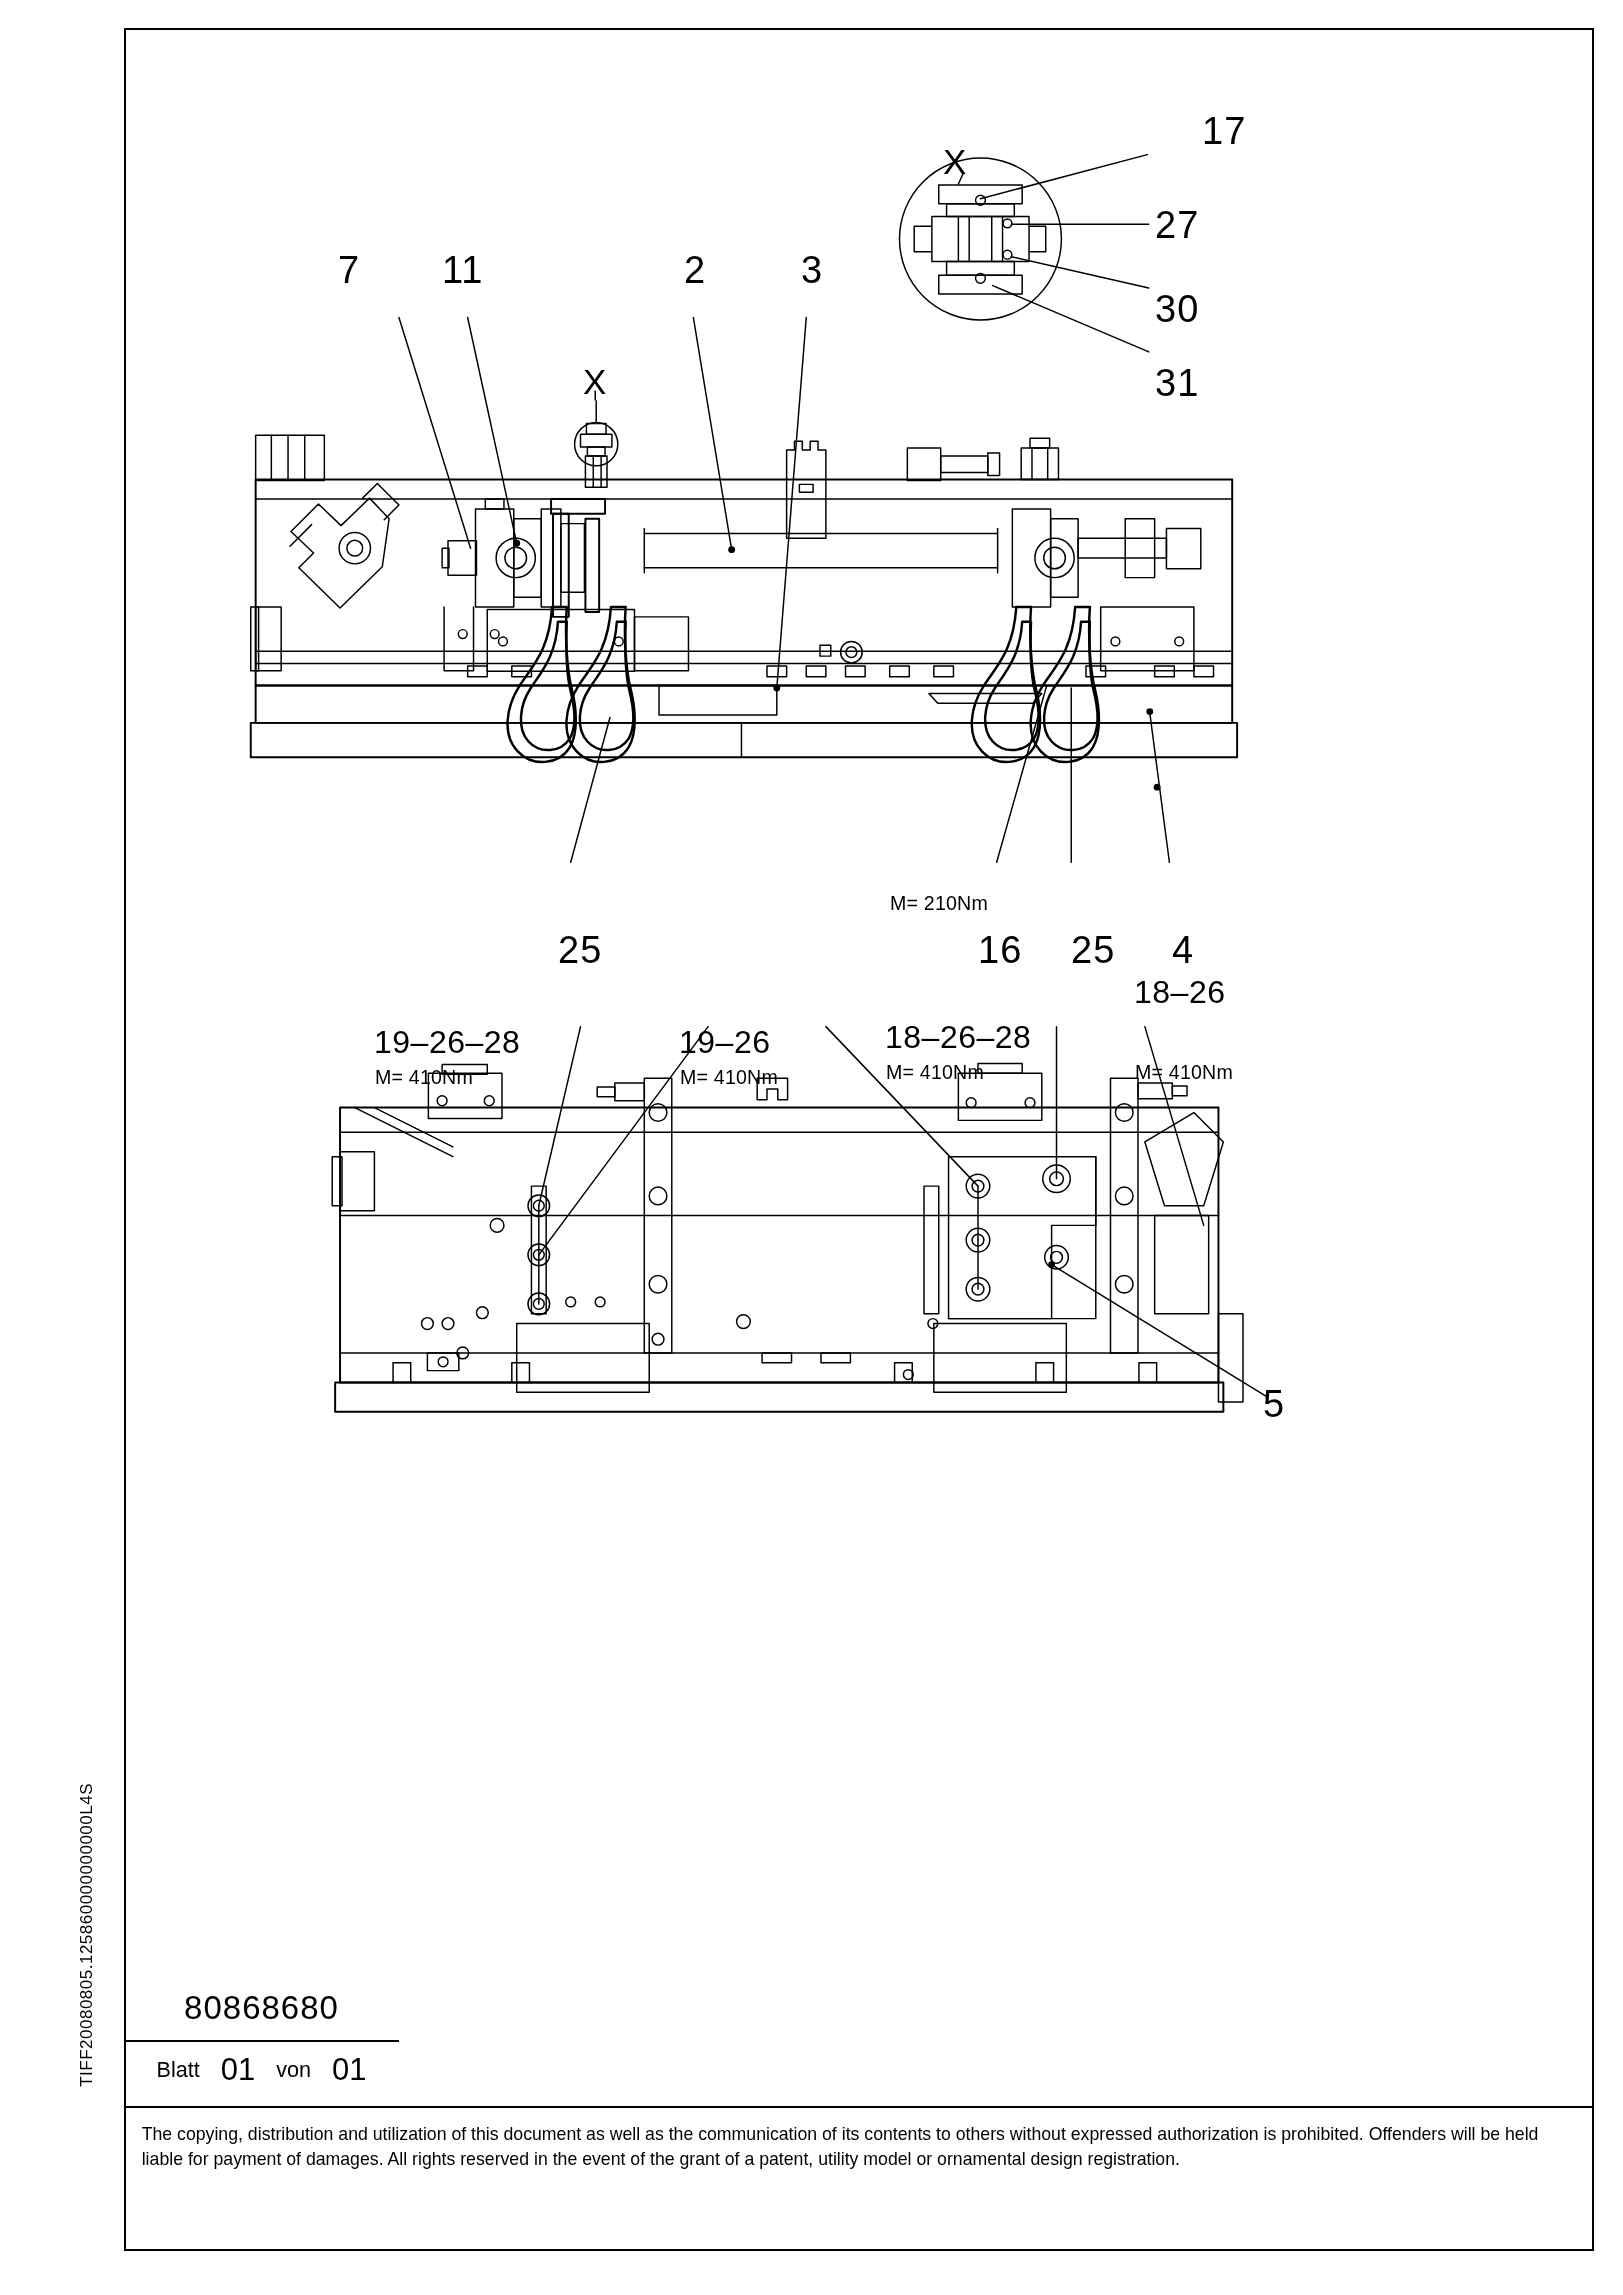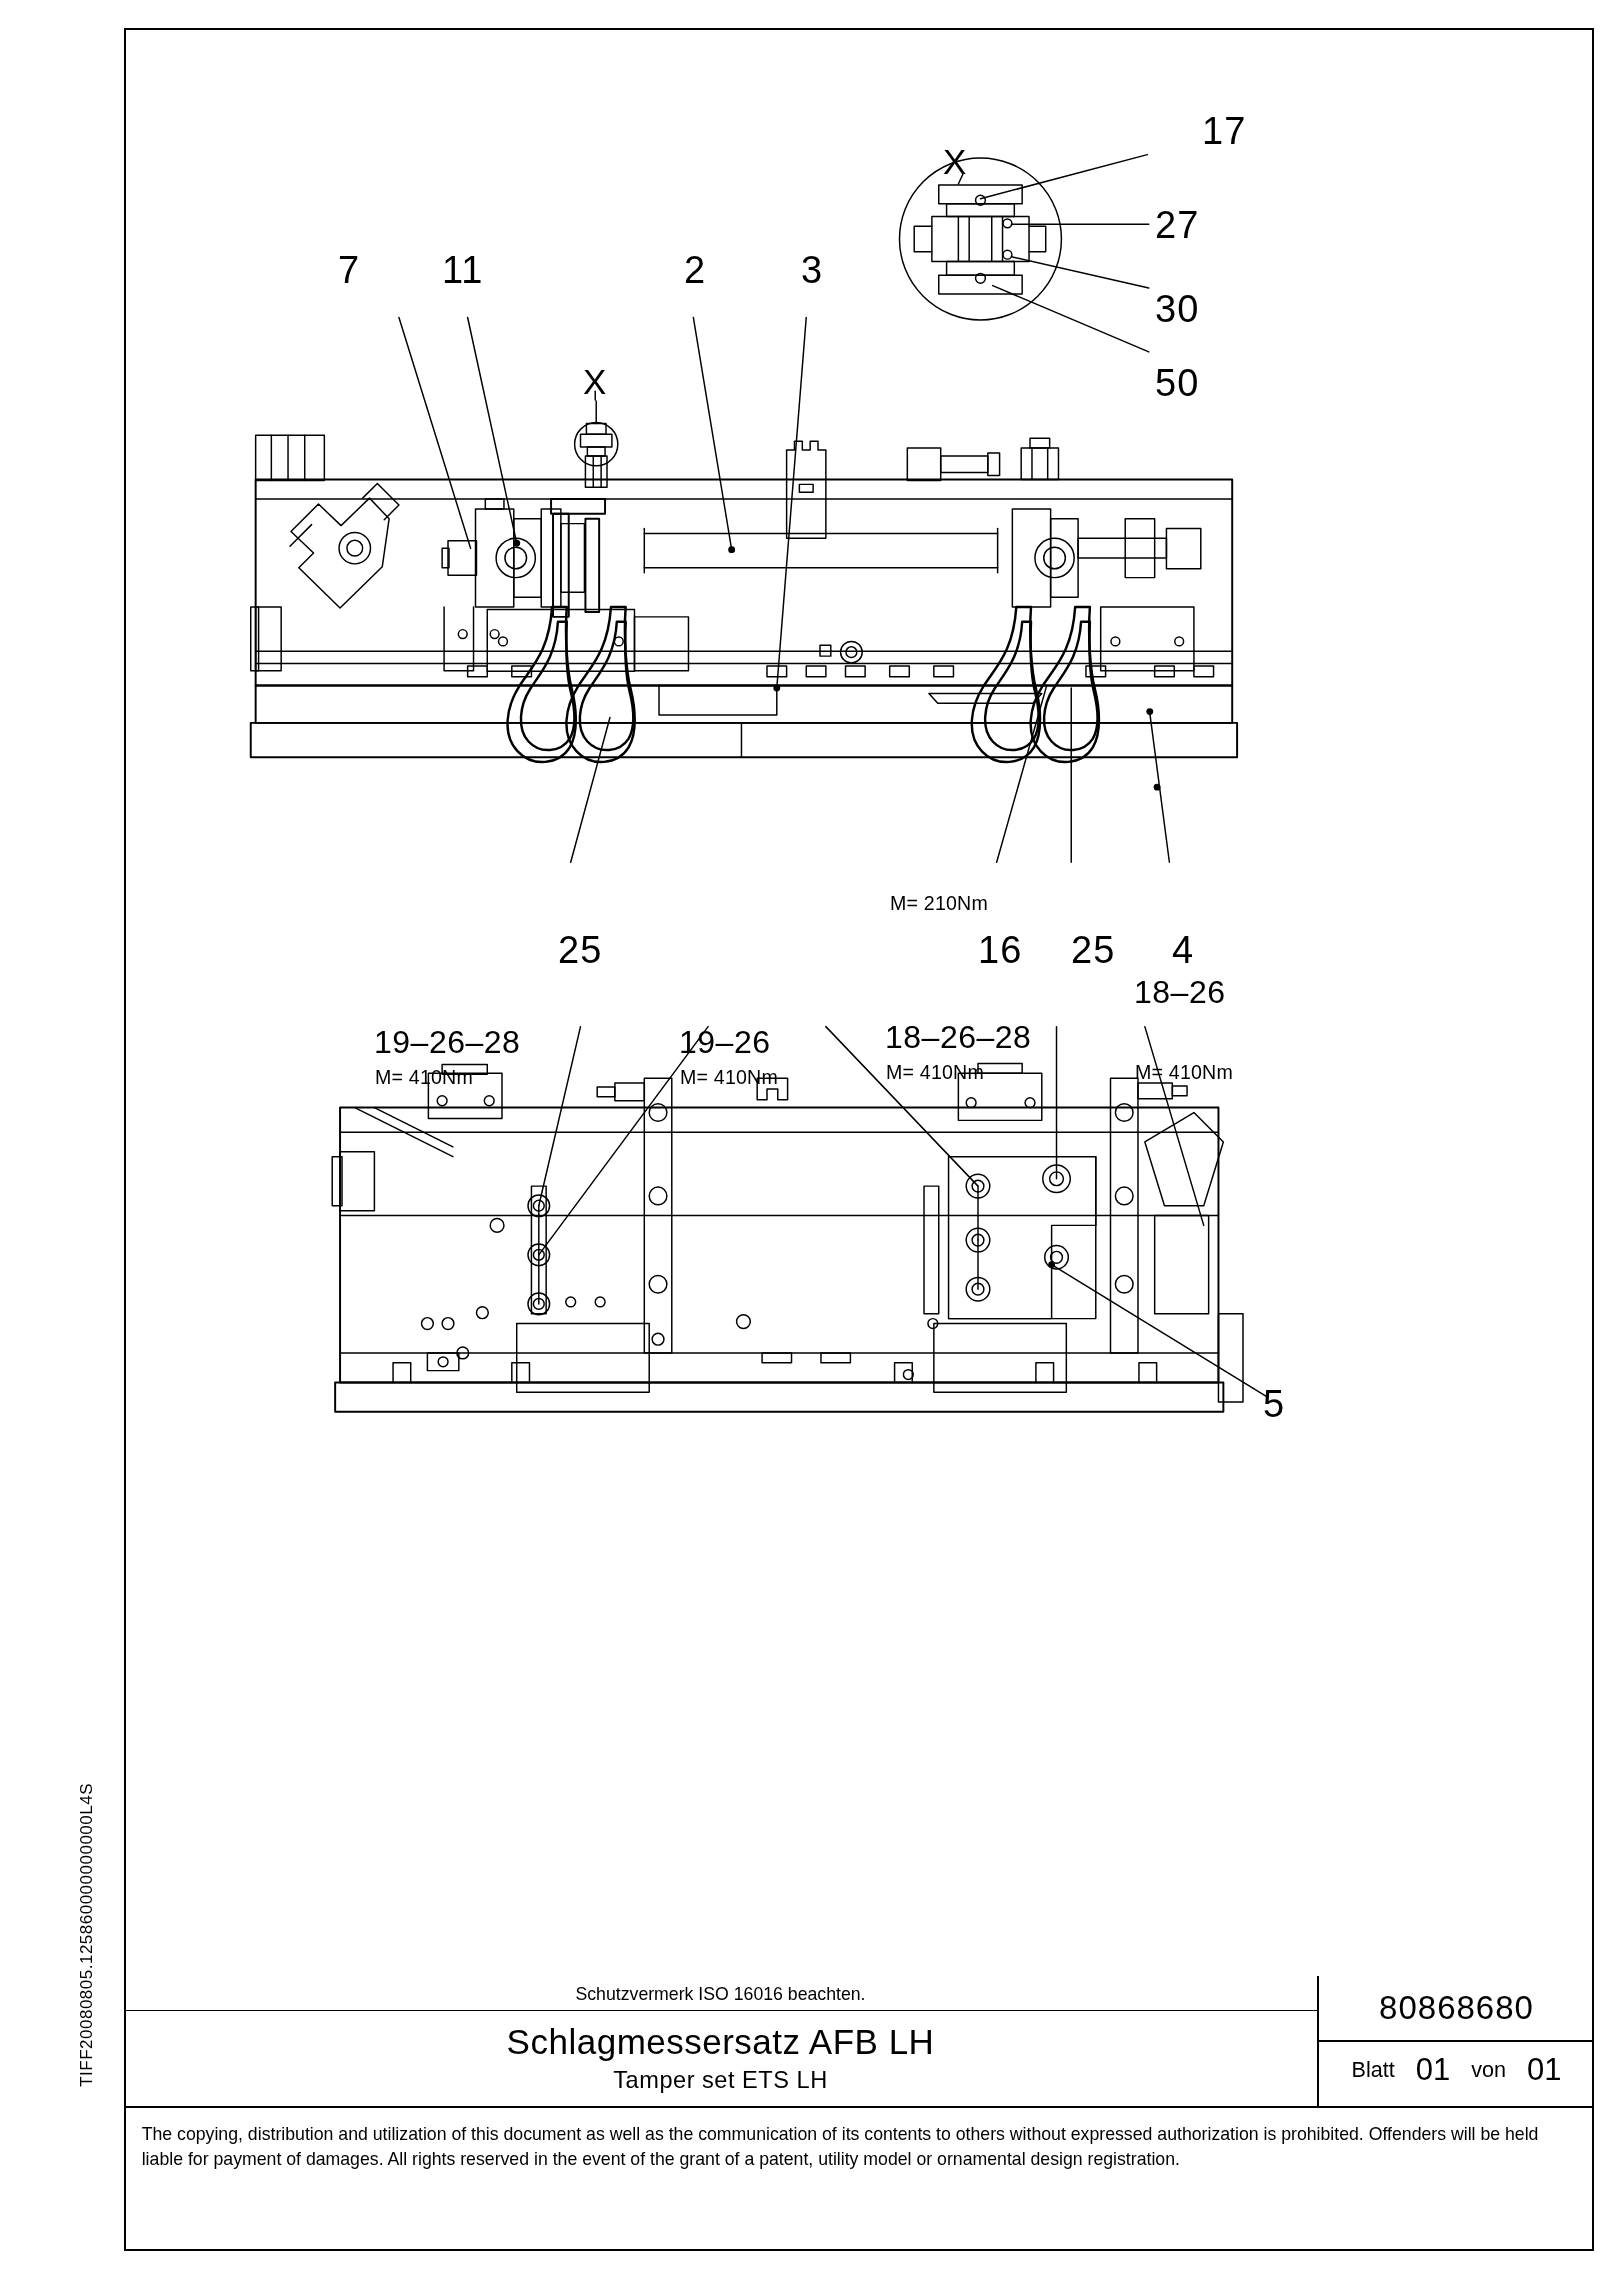--- a/index.html
+++ b/index.html
@@ -487,21 +487,21 @@
         <circle cx="2105" cy="1547" r="7" fill="#000" stroke="none"></circle>
       </g>
     </svg>
 
     <div class="lbl lbl-x" style="left:819px; top:114px;">X</div>
     <div class="lbl lbl-x" style="left:459px; top:334px;">X</div>
 
     <div class="lbl lbl-big" style="left:1078px; top:82px;">17</div>
     <div class="lbl lbl-big" style="left:1031px; top:176px;">27</div>
     <div class="lbl lbl-big" style="left:1031px; top:260px;">30</div>
-    <div class="lbl lbl-big" style="left:1031px; top:334px;">50</div>
+    <div class="lbl lbl-big" style="left:1031px; top:334px;">31</div>
 
     <div class="lbl lbl-big" style="left:214px; top:221px;">7</div>
     <div class="lbl lbl-big" style="left:318px; top:221px;">11</div>
     <div class="lbl lbl-big" style="left:560px; top:221px;">2</div>
     <div class="lbl lbl-big" style="left:677px; top:221px;">3</div>
 
     <div class="lbl lbl-sm" style="left:766px; top:864px;">M= 210Nm</div>
 
     <div class="lbl lbl-big" style="left:434px; top:901px;">25</div>
     <div class="lbl lbl-big" style="left:854px; top:901px;">16</div>
@@ -519,26 +519,20 @@
 
     <div class="lbl lbl-mid" style="left:1010px; top:946px;">18–26</div>
     <div class="lbl lbl-sm" style="left:1011px; top:1033px;">M= 410Nm</div>
 
     <div class="lbl lbl-big" style="left:1139px; top:1355px;">5</div>
 
   </div>
 
   <div class="titleblock">
     <div class="tb-row1">
-      <div class="tb-mid">
-        <div class="tb-note">Schutzvermerk ISO 16016 beachten.</div>
-        <div class="tb-divider"></div>
-        <div class="tb-title-de">Schlagmessersatz AFB LH</div>
-        <div class="tb-title-en">Tamper set ETS LH</div>
-      </div>
       <div class="tb-right">
         <div class="tb-partno">80868680</div>
         <div class="tb-sheet">
           <span>Blatt</span>
           <span class="num">01</span>
           <span>von</span>
           <span class="num">01</span>
         </div>
       </div>
     </div>

